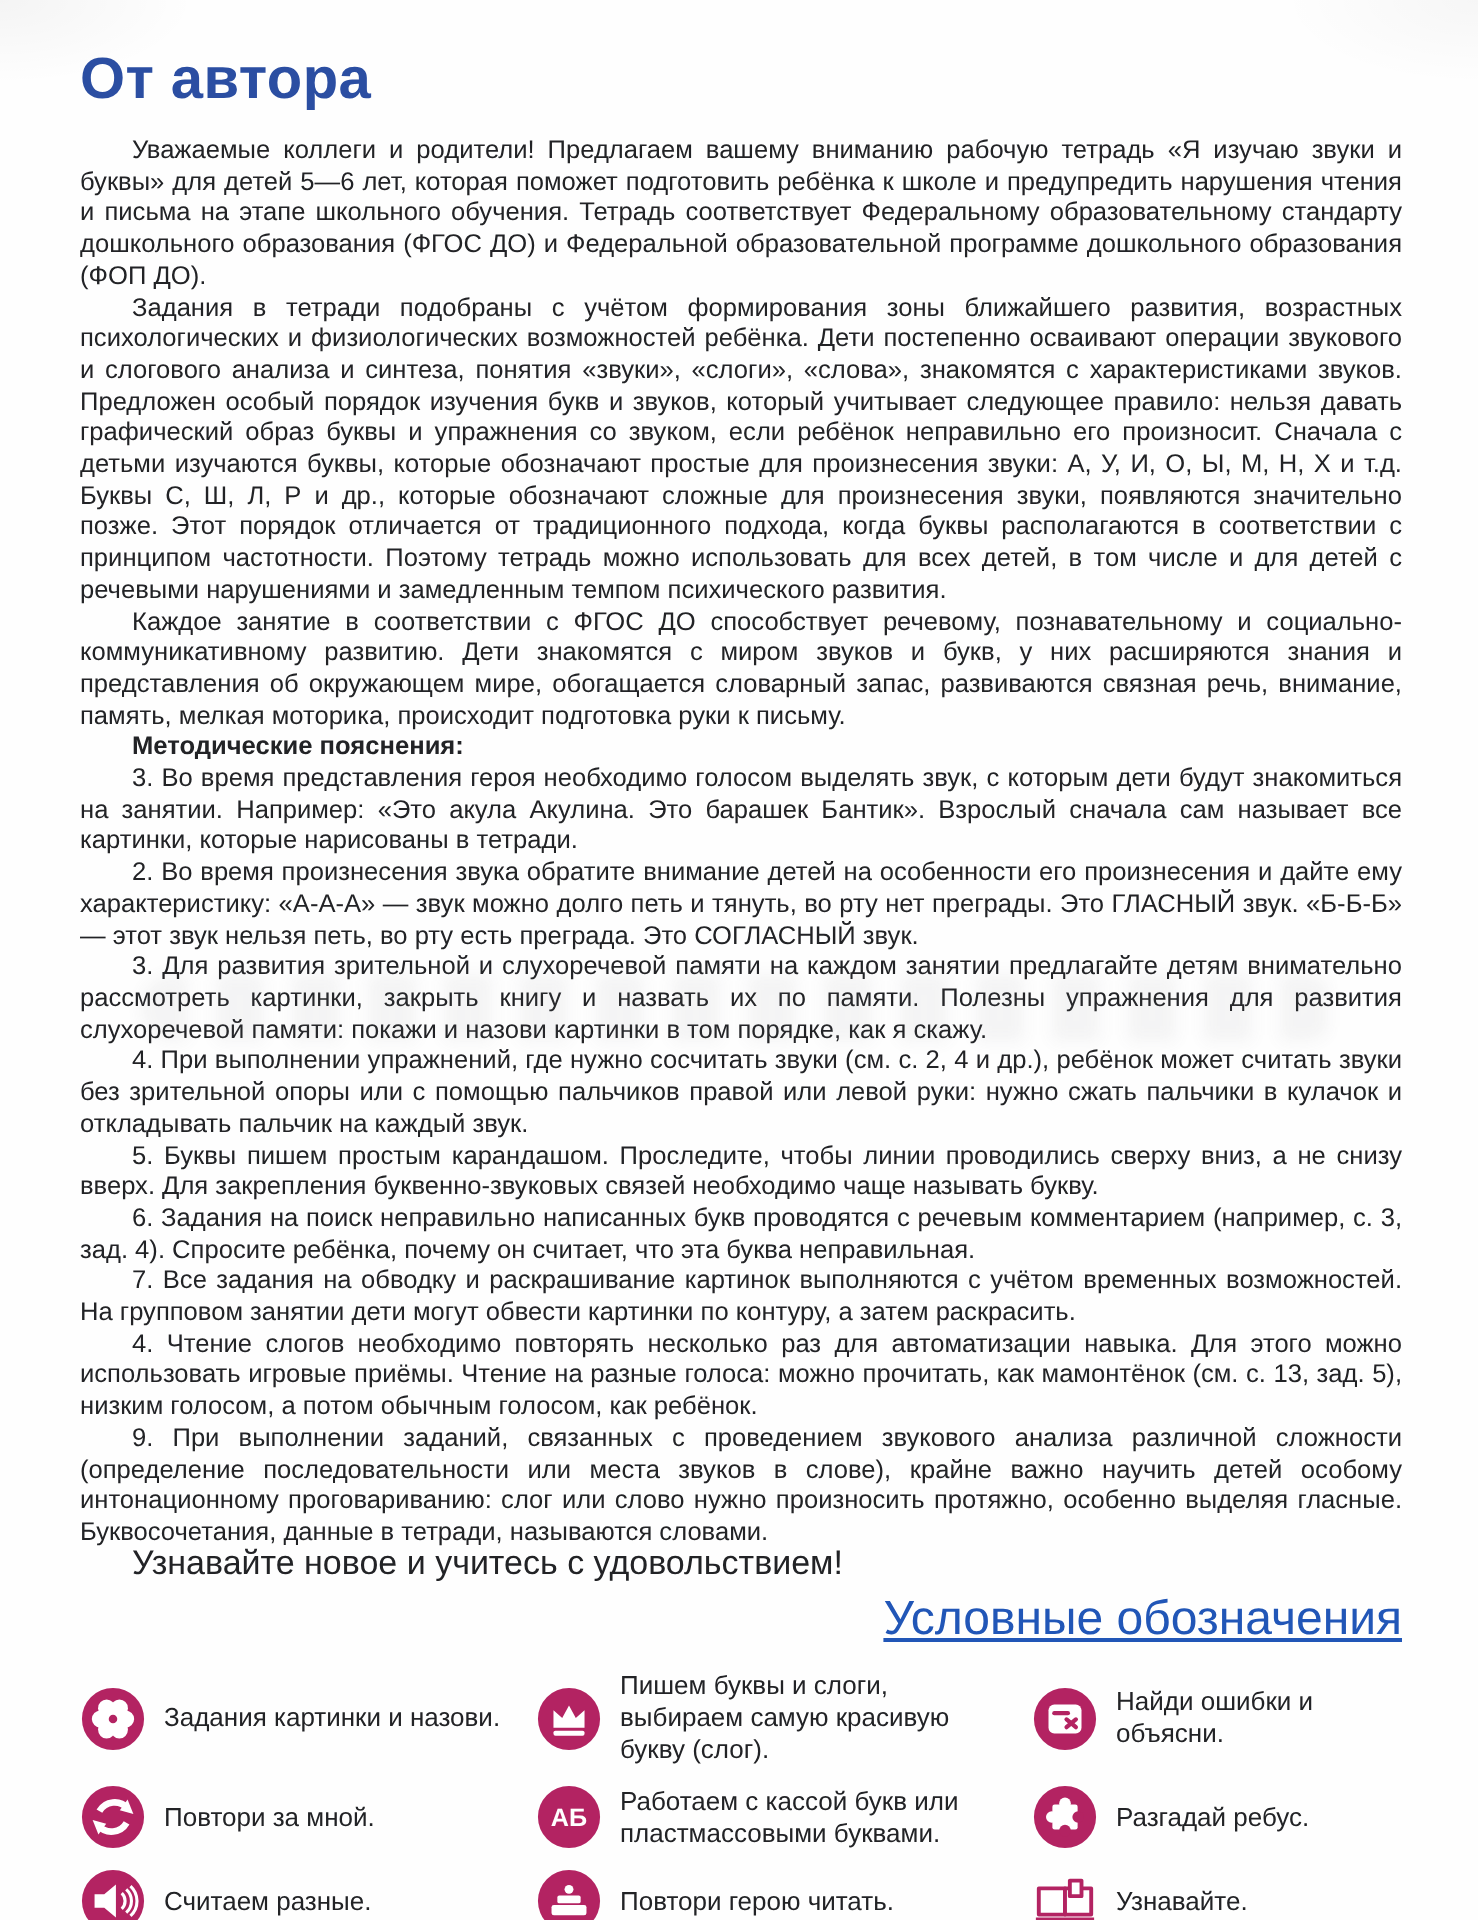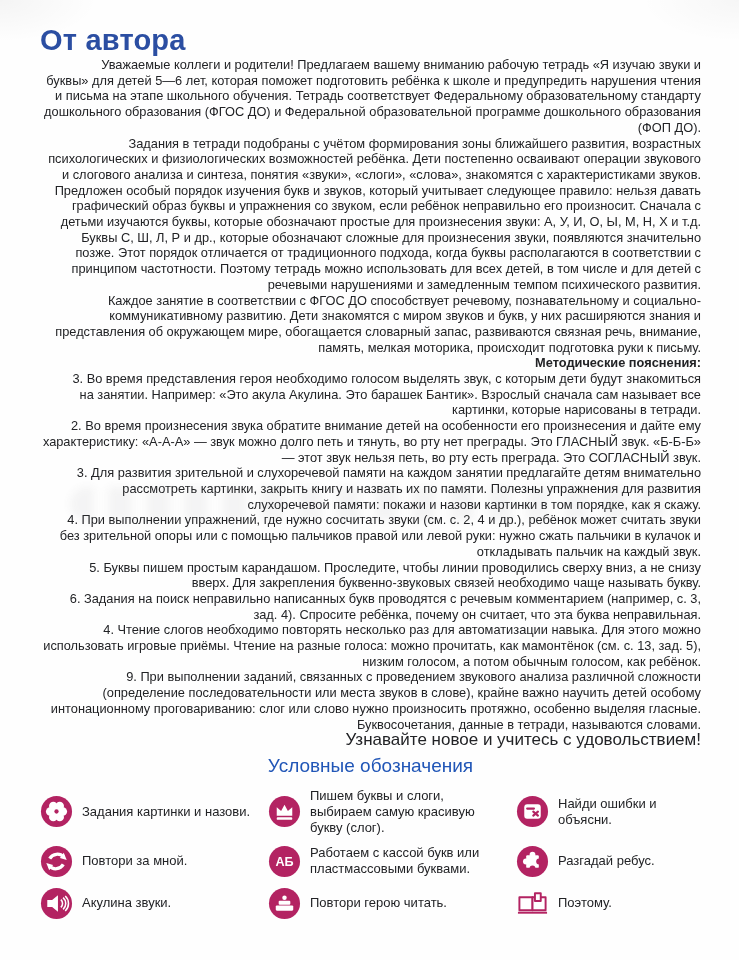--- a/index.html
+++ b/index.html
@@ -20,41 +20,43 @@
       #fefefe;
     padding:24px 38px 0 40px;
     overflow:hidden;
     color:var(--ink);
   }
   .page-title{
     color:var(--blue);
     font-size:29px;
     font-weight:700;
     letter-spacing:.2px;
+    margin-bottom:10px;
   }
   .bodytext{
     font-size:12.8px;
     line-height:15.7px;
     text-align:justify;
   }
-  .bodytext p{text-indent:26px;text-align:right;}
+  .bodytext p{text-indent:26px;}
   .methods-heading{
     font-weight:700;
     text-indent:26px;
     font-size:12.8px;
     line-height:15.7px;
     text-align:left;
   }
   .closing-line{text-indent:26px;font-size:17px;line-height:15.7px;}
   .legend-title{
-    text-align:center;
+    text-align:right;
     color:var(--blue2);
-    font-size:19px;
+    font-size:24px;
     font-weight:500;
     margin-top:7px;
+    text-decoration:underline;
   }
   .legend-grid{
     display:grid;
     grid-template-columns:218px 238px auto;
     grid-template-rows:repeat(3,auto);
     grid-auto-flow:column;
     column-gap:10px;
     row-gap:9px;
     margin-top:11px;
   }
@@ -83,20 +85,21 @@
     <p>Уважаемые коллеги и родители! Предлагаем вашему вниманию рабочую тетрадь «Я изучаю звуки и буквы» для детей 5—6 лет, которая поможет подготовить ребёнка к школе и предупредить нарушения чтения и письма на этапе школьного обучения. Тетрадь соответствует Федеральному образовательному стандарту дошкольного образования (ФГОС ДО) и Федеральной образовательной программе дошкольного образования (ФОП ДО).</p>
     <p>Задания в тетради подобраны с учётом формирования зоны ближайшего развития, возрастных психологических и физиологических возможностей ребёнка. Дети постепенно осваивают операции звукового и слогового анализа и синтеза, понятия «звуки», «слоги», «слова», знакомятся с характеристиками звуков. Предложен особый порядок изучения букв и звуков, который учитывает следующее правило: нельзя давать графический образ буквы и упражнения со звуком, если ребёнок неправильно его произносит. Сначала с детьми изучаются буквы, которые обозначают простые для произнесения звуки: А, У, И, О, Ы, М, Н, Х и т.д. Буквы С, Ш, Л, Р и др., которые обозначают сложные для произнесения звуки, появляются значительно позже. Этот порядок отличается от традиционного подхода, когда буквы располагаются в соответствии с принципом частотности. Поэтому тетрадь можно использовать для всех детей, в том числе и для детей с речевыми нарушениями и замедленным темпом психического развития.</p>
     <p>Каждое занятие в соответствии с ФГОС ДО способствует речевому, познавательному и социально-коммуникативному развитию. Дети знакомятся с миром звуков и букв, у них расширяются знания и представления об окружающем мире, обогащается словарный запас, развиваются связная речь, внимание, память, мелкая моторика, происходит подготовка руки к письму.</p>
     <p class="methods-heading">Методические пояснения:</p>
     <p>3. Во время представления героя необходимо голосом выделять звук, с которым дети будут знакомиться на занятии. Например: «Это акула Акулина. Это барашек Бантик». Взрослый сначала сам называет все картинки, которые нарисованы в тетради.</p>
     <p>2. Во время произнесения звука обратите внимание детей на особенности его произнесения и дайте ему характеристику: «А-А-А» — звук можно долго петь и тянуть, во рту нет преграды. Это ГЛАСНЫЙ звук. «Б-Б-Б» — этот звук нельзя петь, во рту есть преграда. Это СОГЛАСНЫЙ звук.</p>
     <p>3. Для развития зрительной и слухоречевой памяти на каждом занятии предлагайте детям внимательно рассмотреть картинки, закрыть книгу и назвать их по памяти. Полезны упражнения для развития слухоречевой памяти: покажи и назови картинки в том порядке, как я скажу.</p>
     <p>4. При выполнении упражнений, где нужно сосчитать звуки (см. с. 2, 4 и др.), ребёнок может считать звуки без зрительной опоры или с помощью пальчиков правой или левой руки: нужно сжать пальчики в кулачок и откладывать пальчик на каждый звук.</p>
     <p>5. Буквы пишем простым карандашом. Проследите, чтобы линии проводились сверху вниз, а не снизу вверх. Для закрепления буквенно-звуковых связей необходимо чаще называть букву.</p>
     <p>6. Задания на поиск неправильно написанных букв проводятся с речевым комментарием (например, с. 3, зад. 4). Спросите ребёнка, почему он считает, что эта буква неправильная.</p>
+    <p>7. Все задания на обводку и раскрашивание картинок выполняются с учётом временных возможностей. На групповом занятии дети могут обвести картинки по контуру, а затем раскрасить.</p>
     <p>4. Чтение слогов необходимо повторять несколько раз для автоматизации навыка. Для этого можно использовать игровые приёмы. Чтение на разные голоса: можно прочитать, как мамонтёнок (см. с. 13, зад. 5), низким голосом, а потом обычным голосом, как ребёнок.</p>
     <p>9. При выполнении заданий, связанных с проведением звукового анализа различной сложности (определение последовательности или места звуков в слове), крайне важно научить детей особому интонационному проговариванию: слог или слово нужно произносить протяжно, особенно выделяя гласные. Буквосочетания, данные в тетради, называются словами.</p>
     <p class="closing-line">Узнавайте новое и учитесь с удовольствием!</p>
   </div>
 
   <div class="legend-title">Условные обозначения</div>
 
   <div class="legend-grid">
 
     <div class="legend-item col1">
@@ -126,21 +129,21 @@
       <span class="legend-label">Повтори за мной.</span>
     </div>
     <div class="legend-item col1">
       <svg class="licon" viewBox="0 0 34 34">
         <circle cx="17" cy="17" r="16" fill="#b32362"></circle>
         <polygon points="7.5,13.5 12.5,13.5 18.5,8.5 18.5,25.5 12.5,20.5 7.5,20.5" fill="#fff"></polygon>
         <path d="M21.5 13 A5.5 5.5 0 0 1 21.5 21" stroke="#fff" stroke-width="1.6" fill="none"></path>
         <path d="M23.8 11 A8 8 0 0 1 23.8 23" stroke="#fff" stroke-width="1.6" fill="none"></path>
         <path d="M26 9.3 A10.5 10.5 0 0 1 26 24.7" stroke="#fff" stroke-width="1.6" fill="none"></path>
       </svg>
-      <span class="legend-label">Акулина звуки.</span>
+      <span class="legend-label">Считаем разные.</span>
     </div>
 
     <div class="legend-item col2">
       <svg class="licon" viewBox="0 0 34 34">
         <circle cx="17" cy="17" r="16" fill="#b32362"></circle>
         <polygon points="9,21.5 9,12.5 13.5,16.5 17,10 20.5,16.5 25,12.5 25,21.5" fill="#fff"></polygon>
         <rect x="9" y="23" width="16" height="2.6" rx="1" fill="#fff"></rect>
       </svg>
       <span class="legend-label">Пишем буквы и слоги, выбираем самую красивую букву (слог).</span>
     </div>
@@ -184,19 +187,19 @@
     </div>
     <div class="legend-item col3">
       <svg class="licon" viewBox="0 0 34 34">
         <g stroke="#b32362" stroke-width="2" fill="#fff" stroke-linejoin="round">
           <rect x="3.5" y="10.5" width="13.5" height="13.5"></rect>
           <rect x="17" y="10.5" width="13.5" height="13.5"></rect>
           <rect x="19.5" y="6.5" width="6" height="8"></rect>
           <line x1="2" y1="26.5" x2="32" y2="26.5"></line>
         </g>
       </svg>
-      <span class="legend-label">Поэтому.</span>
+      <span class="legend-label">Узнавайте.</span>
     </div>
 
   </div>
 
   <div class="watermark"></div>
 </div>
 
 </body></html>

